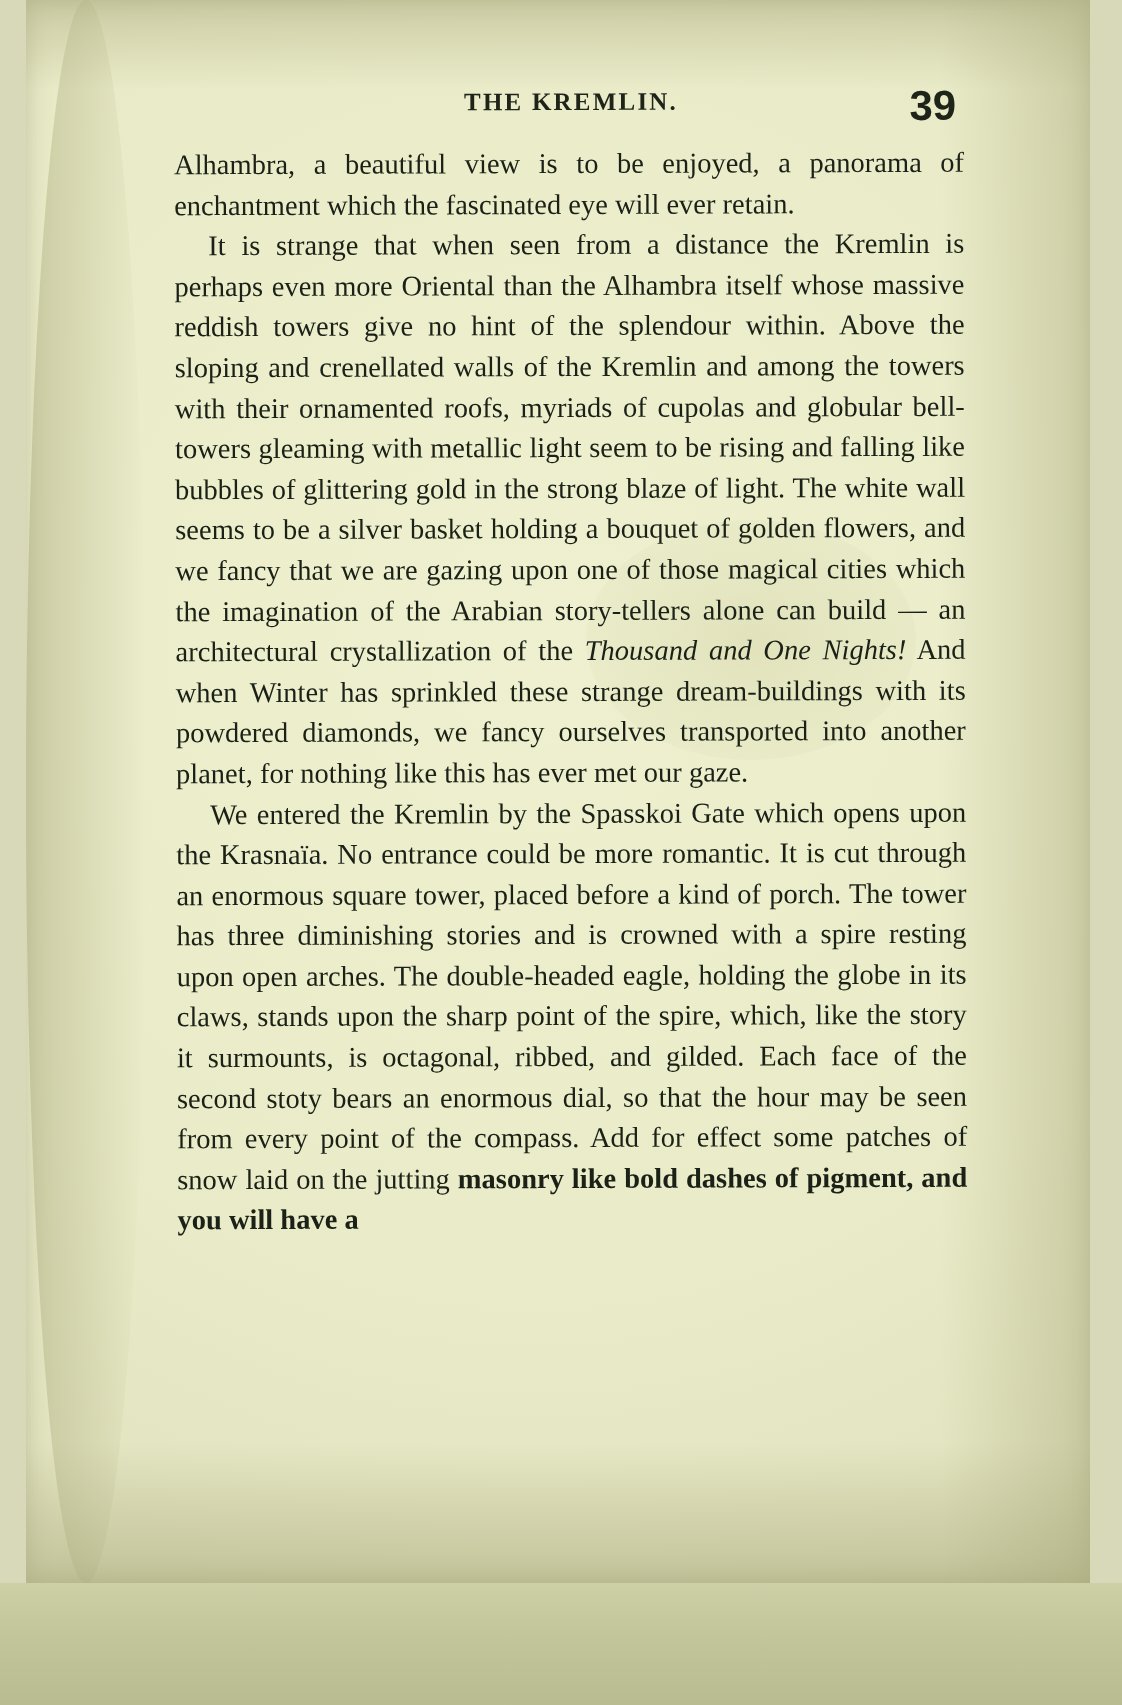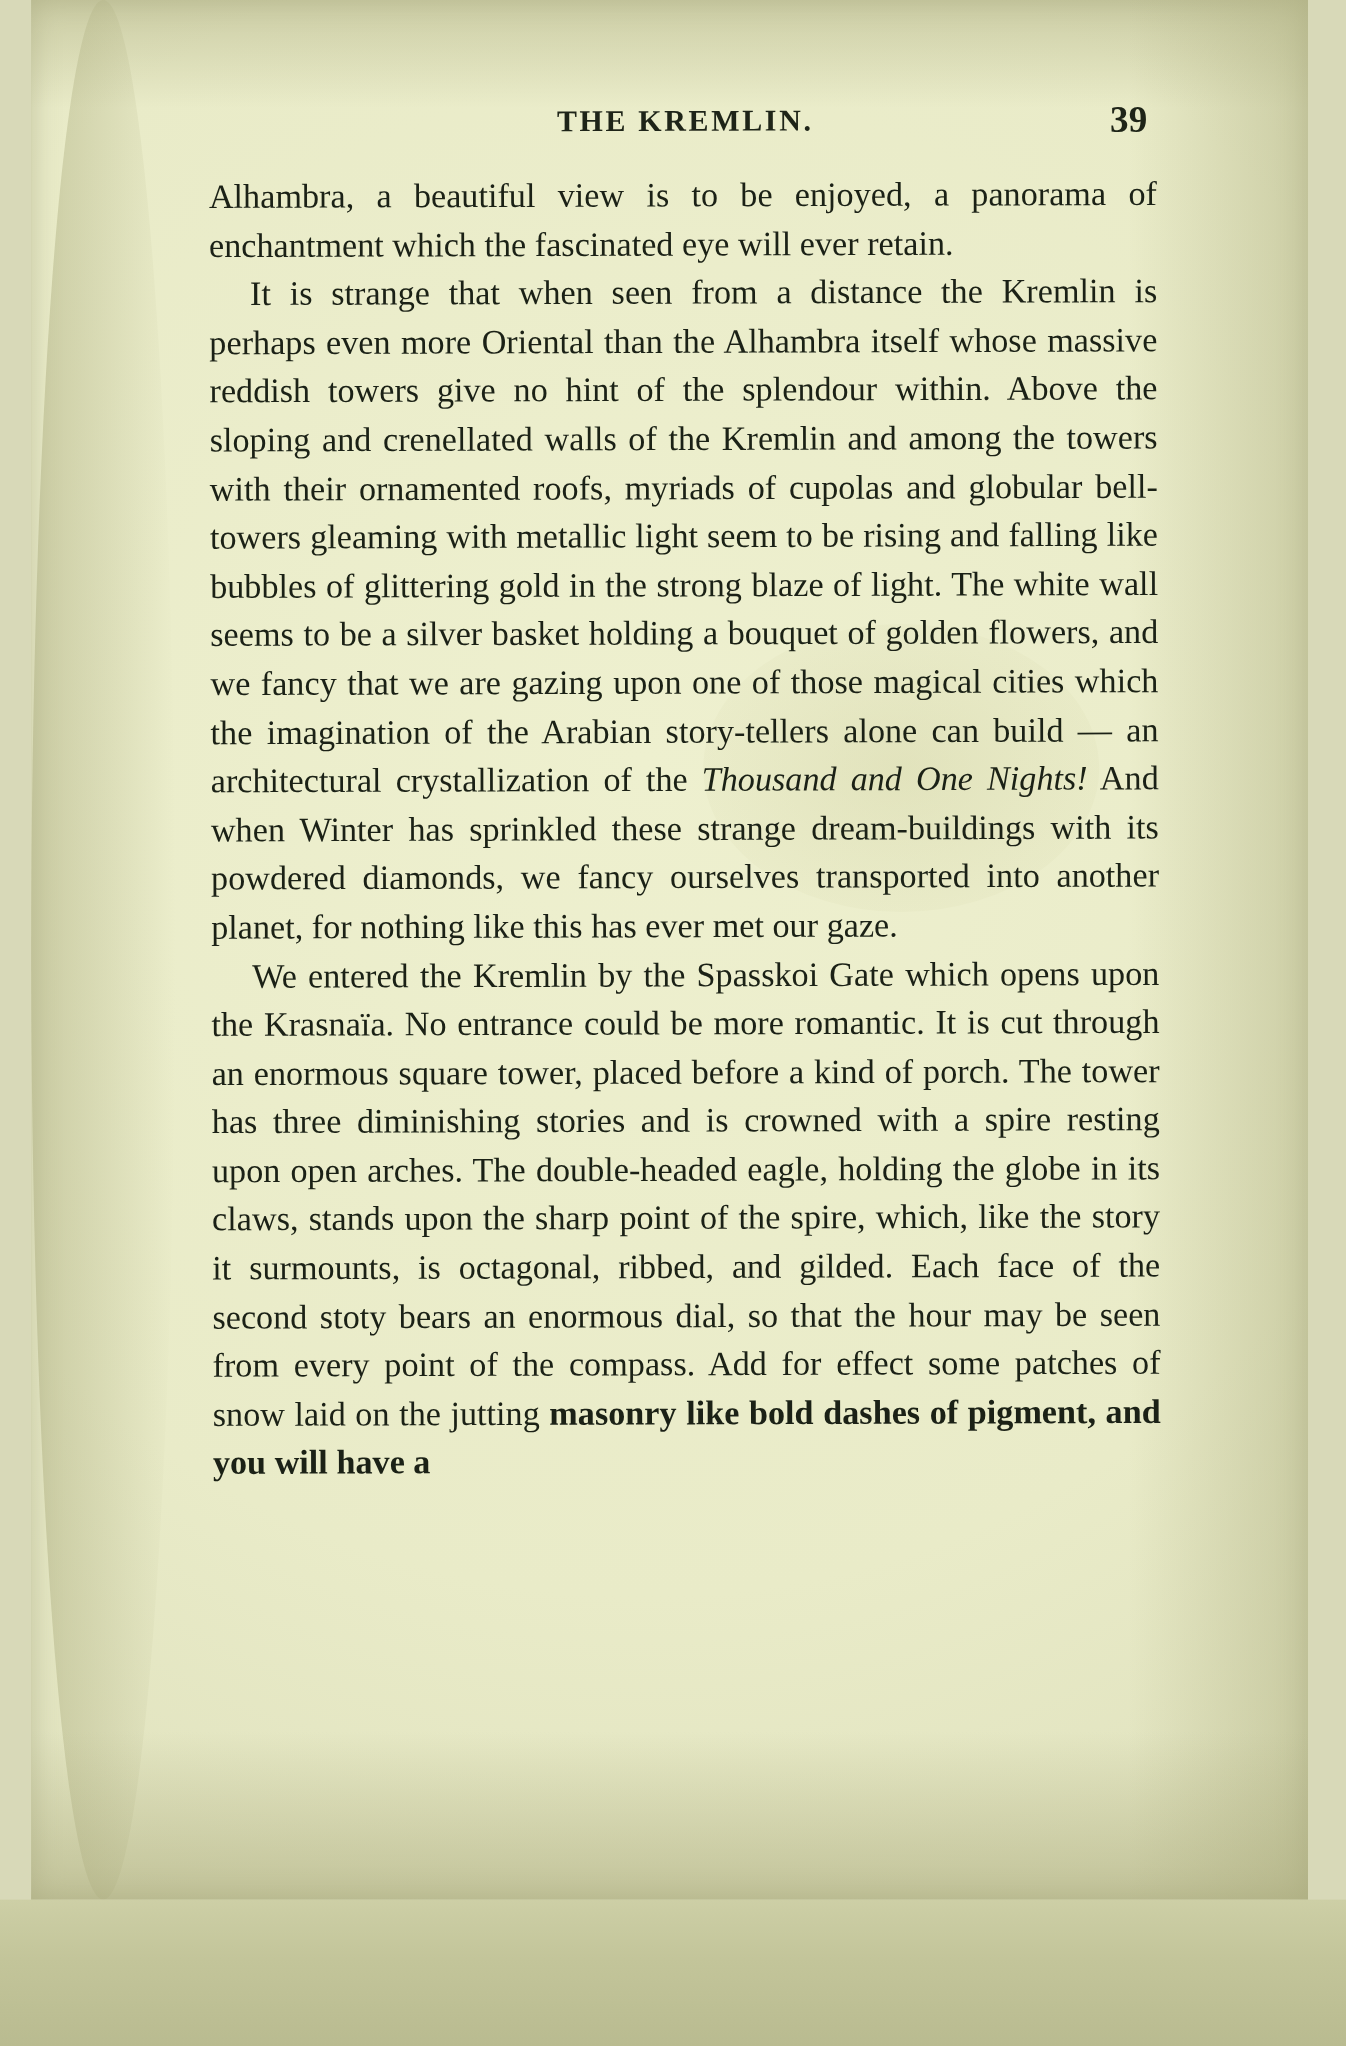--- a/index.html
+++ b/index.html
@@ -68,22 +68,22 @@
     font-size: 25px;
     font-weight: 700;
     letter-spacing: 2.2px;
     color: #1e2418;
     transform: translateX(10px);
   }
   .folio {
     position: absolute;
     right: 0;
     top: -5px;
-    font-family: Liberation Serif, serif;
-    font-size: 31px;
+    font-family: Liberation Sans, sans-serif;
+    font-size: 42px;
     font-weight: 700;
     color: #1e2418;
   }
 
   
   .text-block {
     position: absolute;
     left: 148px;
     top: 144px;
     width: 790px;

